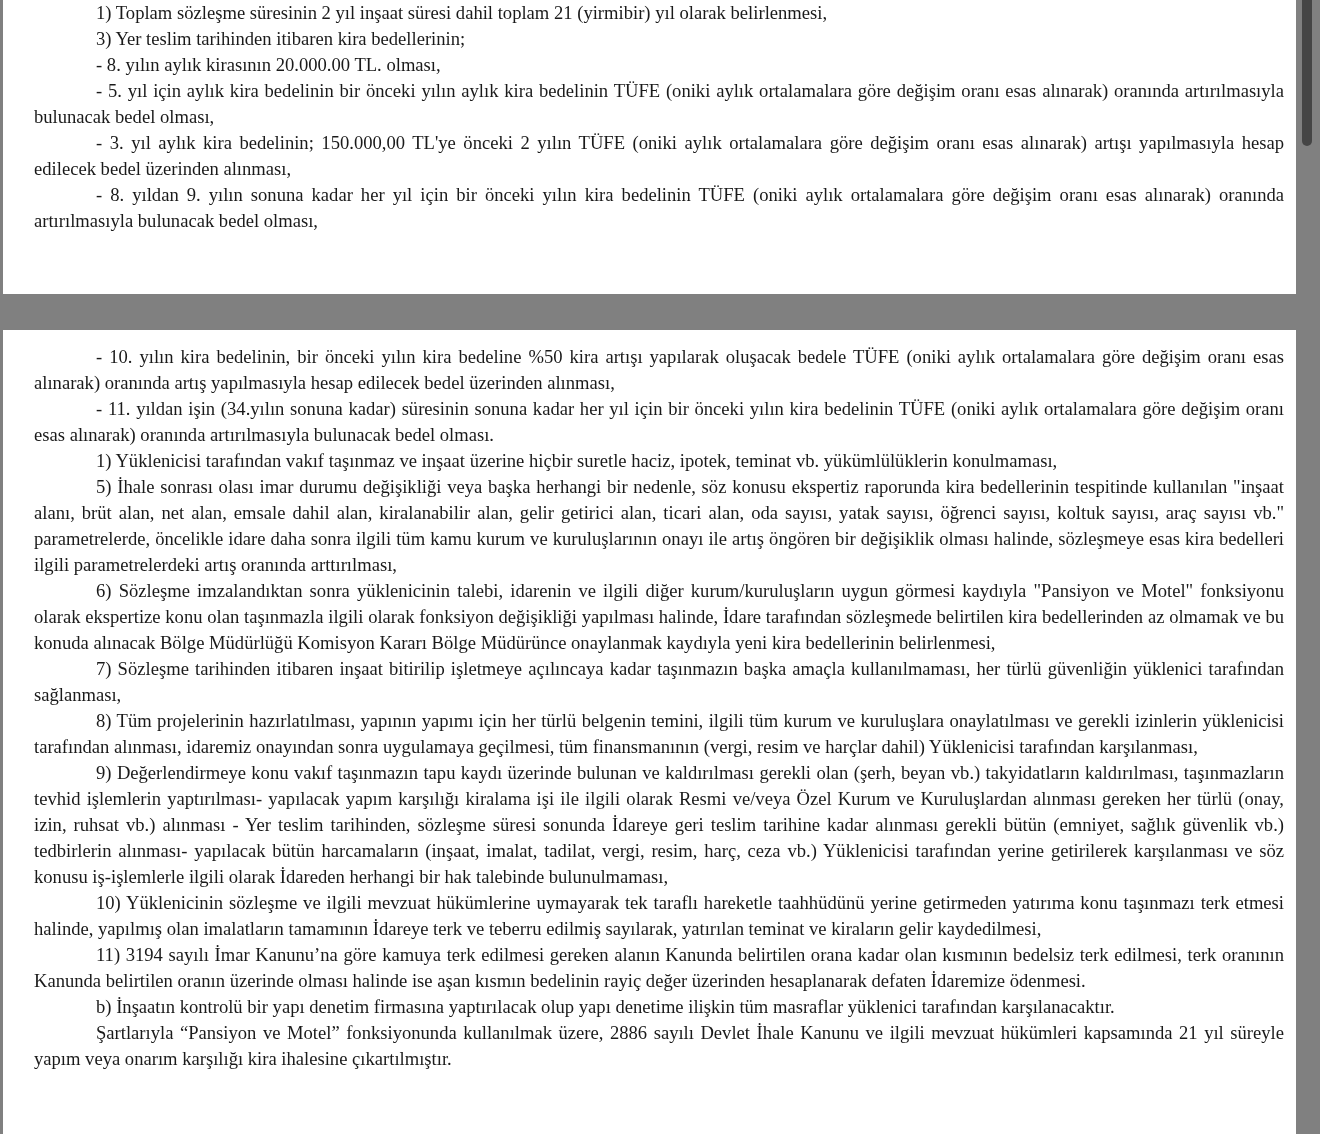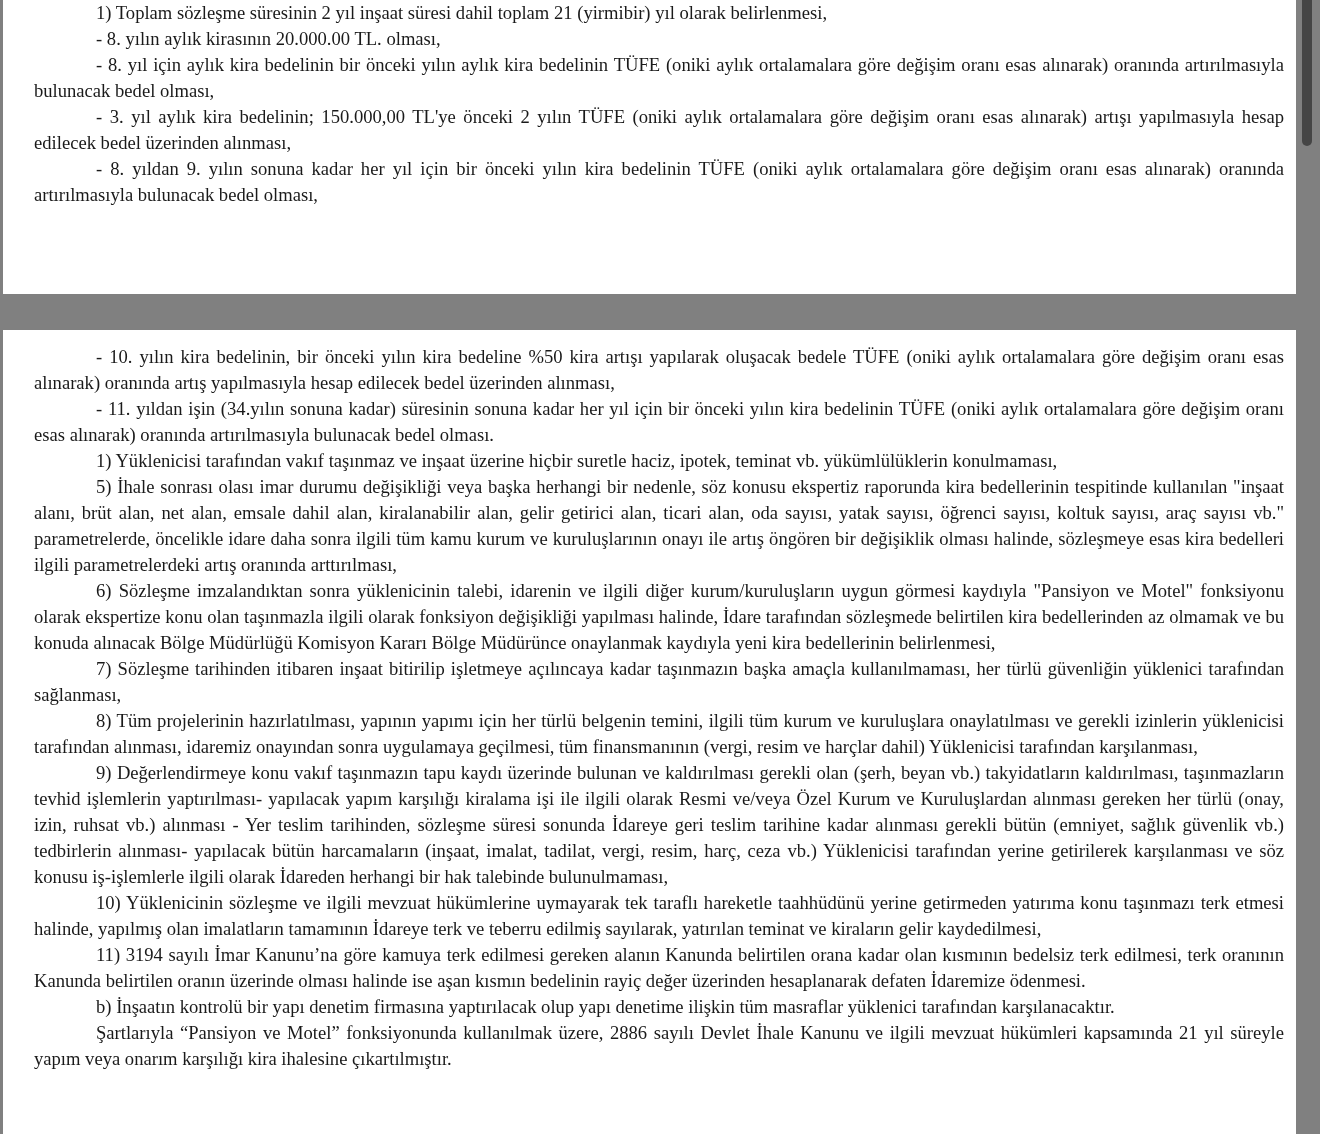--- a/index.html
+++ b/index.html
@@ -70,22 +70,23 @@
     }
   </style>
 </head>
 <body>
 
 <div class="viewer">
 
   <div class="page page-1">
     <div class="page-content">
       <p class="para">1) Toplam sözleşme süresinin 2 yıl inşaat süresi dahil toplam 21 (yirmibir) yıl olarak belirlenmesi,</p>
+      <p class="para">3) Yer teslim tarihinden itibaren kira bedellerinin;</p>
       <p class="para">- 8. yılın aylık kirasının 20.000.00 TL. olması,</p>
-      <p class="para">- 8. yıl için aylık kira bedelinin bir önceki yılın aylık kira bedelinin TÜFE (oniki aylık ortalamalara göre değişim oranı esas alınarak) oranında artırılmasıyla bulunacak bedel olması,</p>
+      <p class="para">- 5. yıl için aylık kira bedelinin bir önceki yılın aylık kira bedelinin TÜFE (oniki aylık ortalamalara göre değişim oranı esas alınarak) oranında artırılmasıyla bulunacak bedel olması,</p>
       <p class="para">- 3. yıl aylık kira bedelinin; 150.000,00 TL'ye önceki 2 yılın TÜFE (oniki aylık ortalamalara göre değişim oranı esas alınarak) artışı yapılmasıyla hesap edilecek bedel üzerinden alınması,</p>
       <p class="para">- 8. yıldan 9. yılın sonuna kadar her yıl için bir önceki yılın kira bedelinin TÜFE (oniki aylık ortalamalara göre değişim oranı esas alınarak) oranında artırılmasıyla bulunacak bedel olması,</p>
     </div>
   </div>
 
   <div class="page page-2">
     <div class="page-content">
       <p class="para">- 10. yılın kira bedelinin, bir önceki yılın kira bedeline %50 kira artışı yapılarak oluşacak bedele TÜFE (oniki aylık ortalamalara göre değişim oranı esas alınarak) oranında artış yapılmasıyla hesap edilecek bedel üzerinden alınması,</p>
       <p class="para">- 11. yıldan işin (34.yılın sonuna kadar) süresinin sonuna kadar her yıl için bir önceki yılın kira bedelinin TÜFE (oniki aylık ortalamalara göre değişim oranı esas alınarak) oranında artırılmasıyla bulunacak bedel olması.</p>
       <p class="para">1) Yüklenicisi tarafından vakıf taşınmaz ve inşaat üzerine hiçbir suretle haciz, ipotek, teminat vb. yükümlülüklerin konulmaması,</p>

